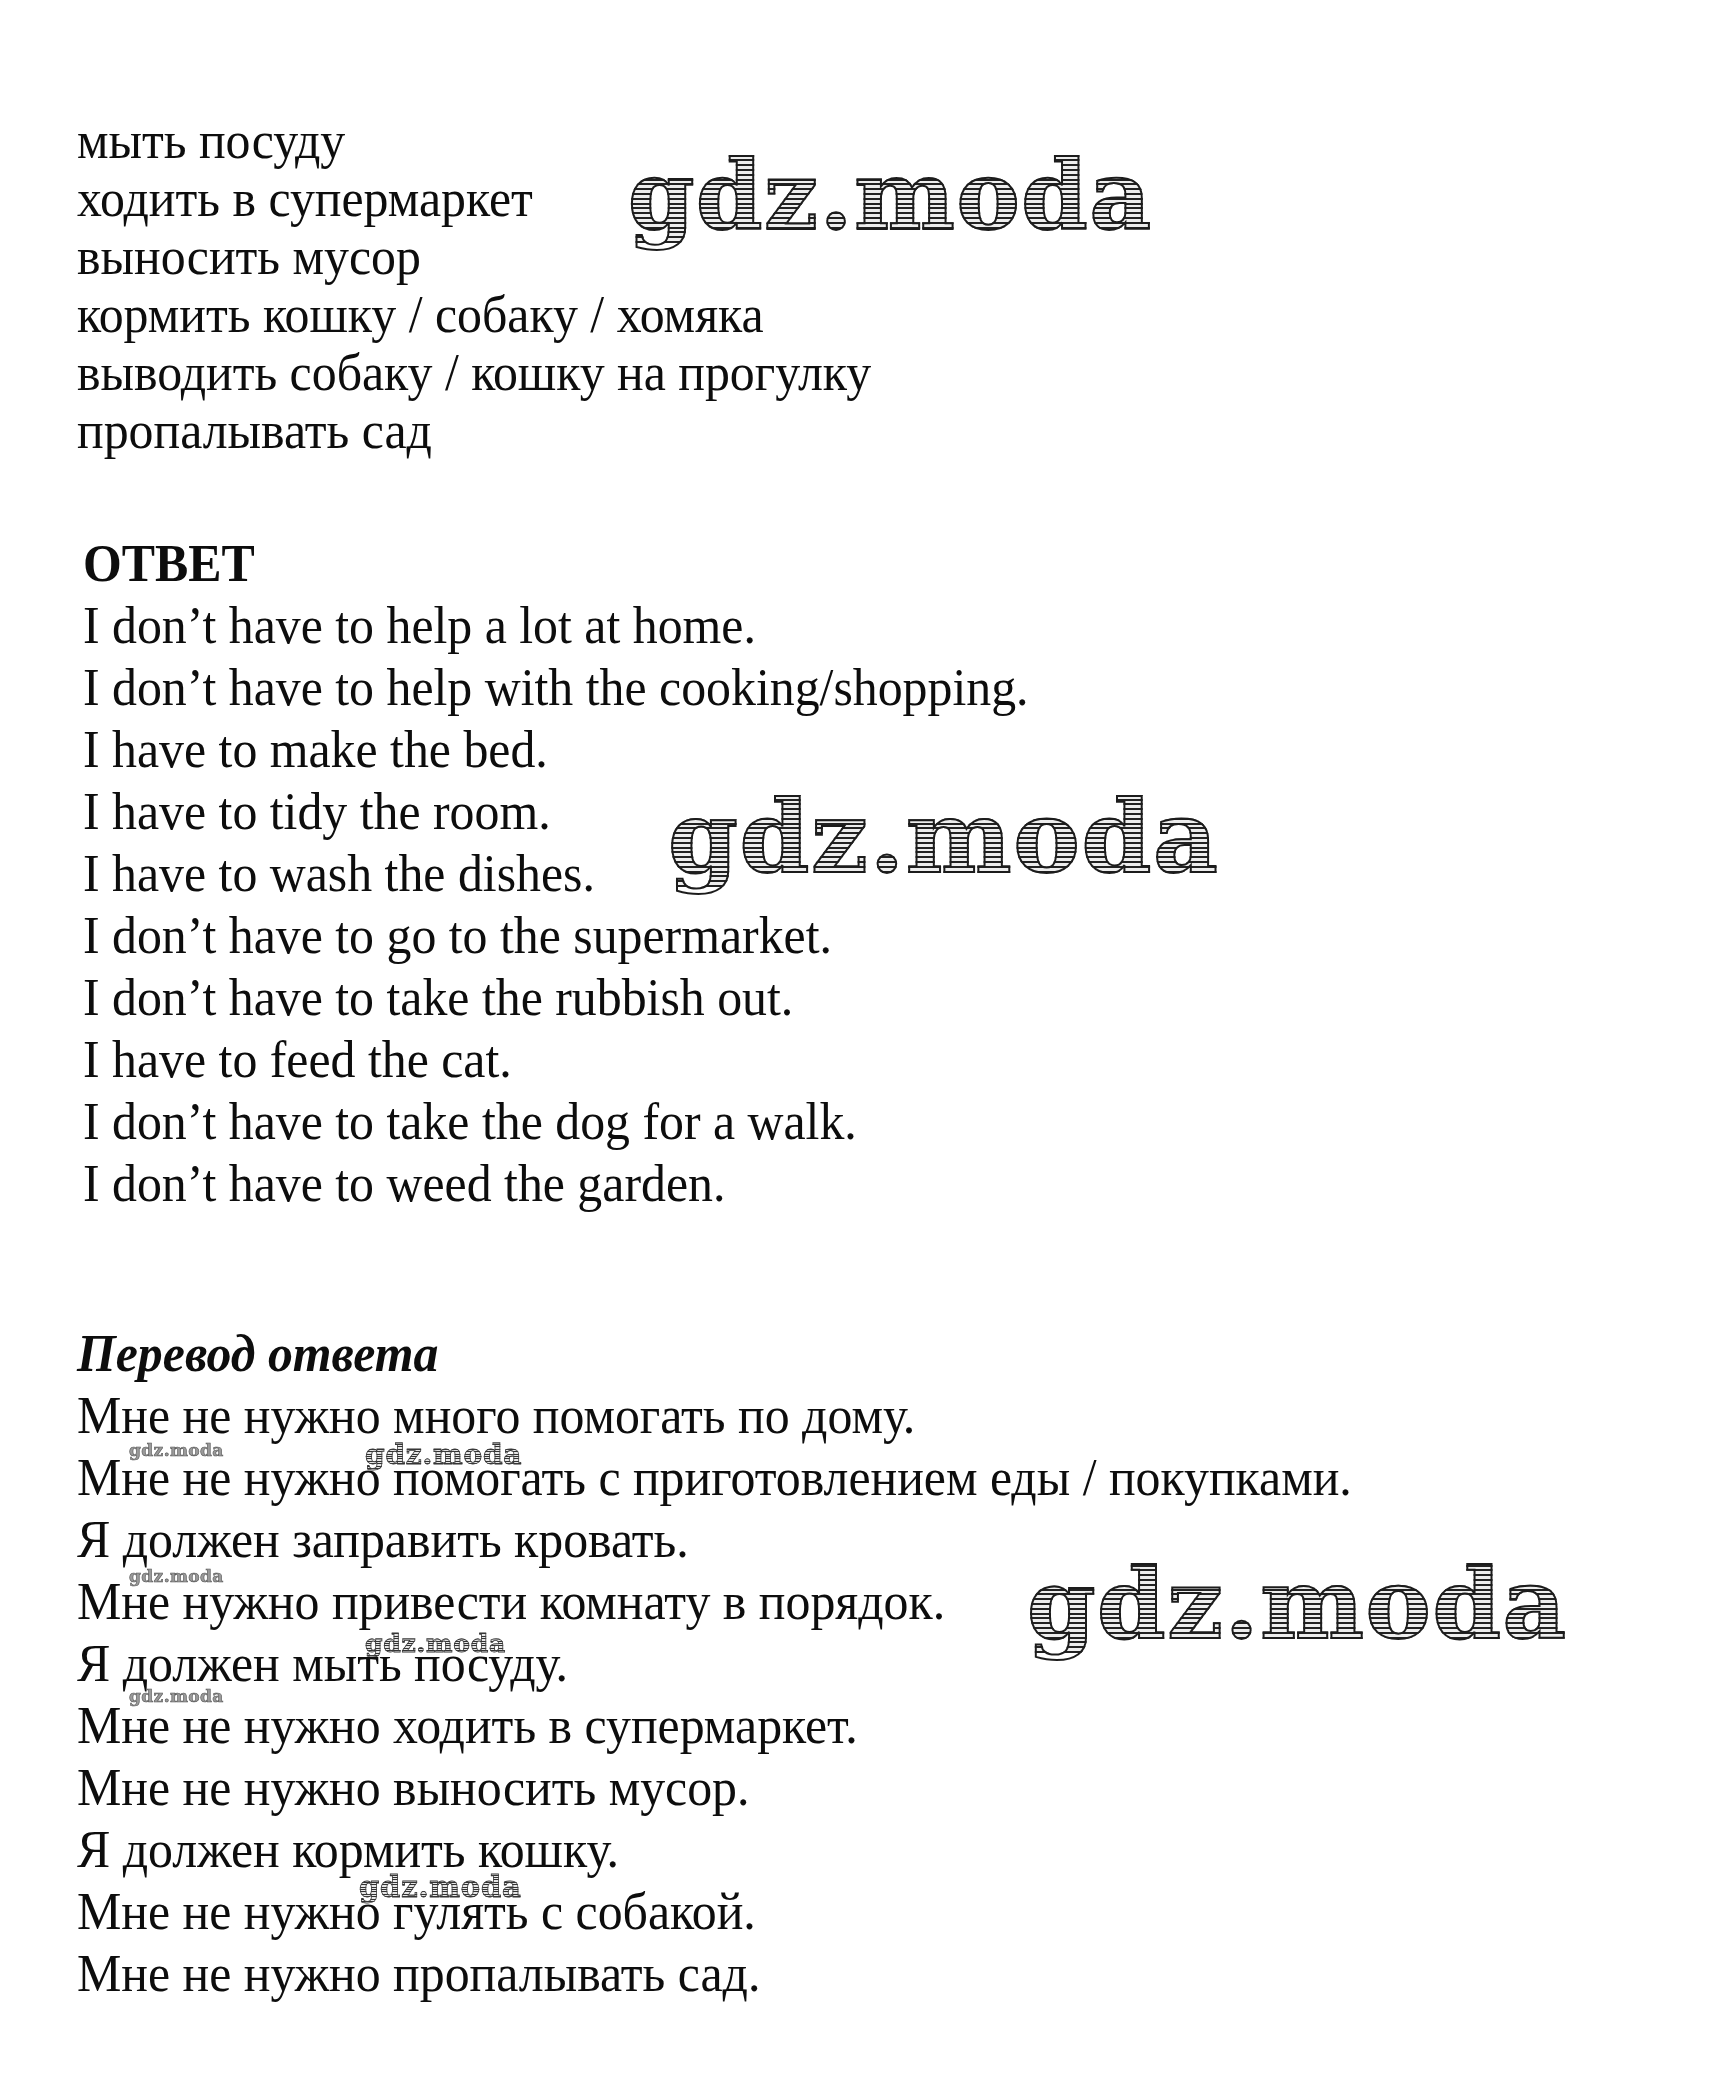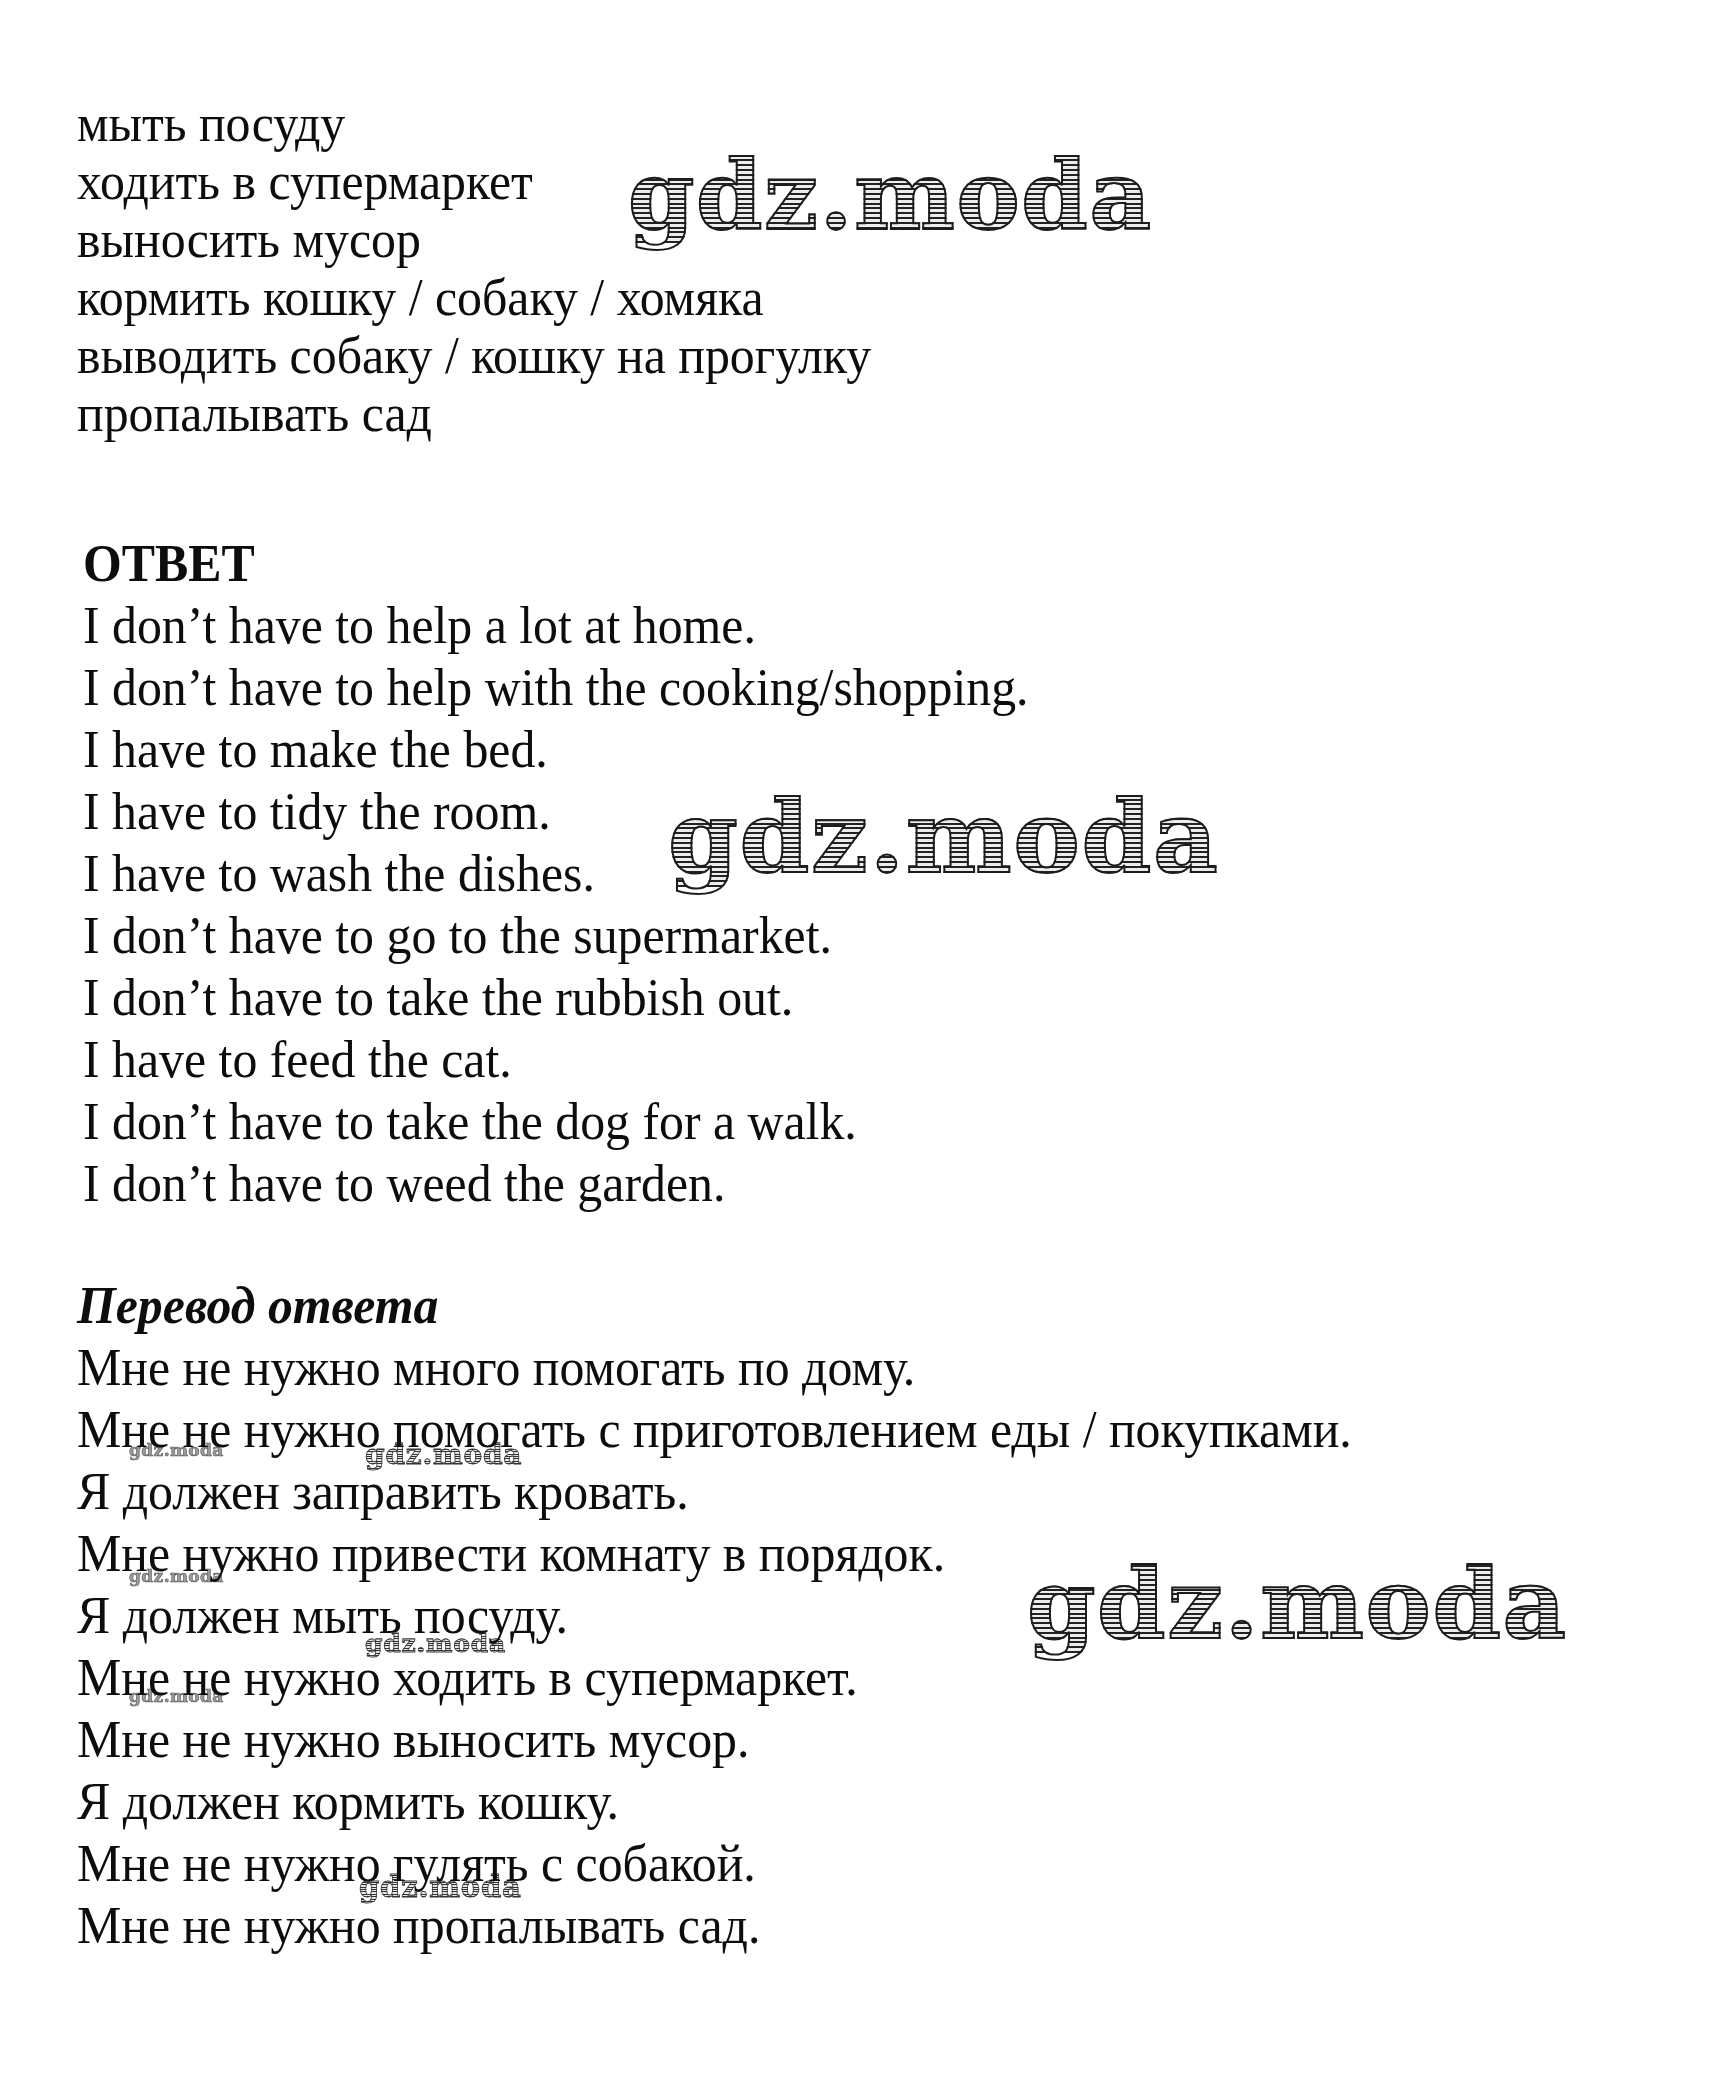--- a/index.html
+++ b/index.html
@@ -6,23 +6,23 @@
   body{
     width:1734px;height:2097px;
     background:#ffffff;
     position:relative;
     overflow:hidden;
     font-family:"Liberation Serif", serif;
     color:#0d0d0d;
   }
   
   .sec{position:absolute;left:77px;z-index:2;}
-  .sec-tasks{top:94px;line-height:58px;font-family:Liberation Serif, serif;}
+  .sec-tasks{top:111px;line-height:58px;font-family:Liberation Serif, serif;}
   .sec-answer{top:532px;line-height:62px;margin-left:6px;}
-  .sec-translation{top:1274px;line-height:62px;}
+  .sec-translation{top:1322px;line-height:62px;}
   .line{
     font-size:53px;
     white-space:nowrap;
     transform:scaleX(.94);
     transform-origin:0 50%;
   }
   .heading{font-weight:700;}
   .heading-italic{font-weight:700;font-style:italic;}
   
   .wm{

